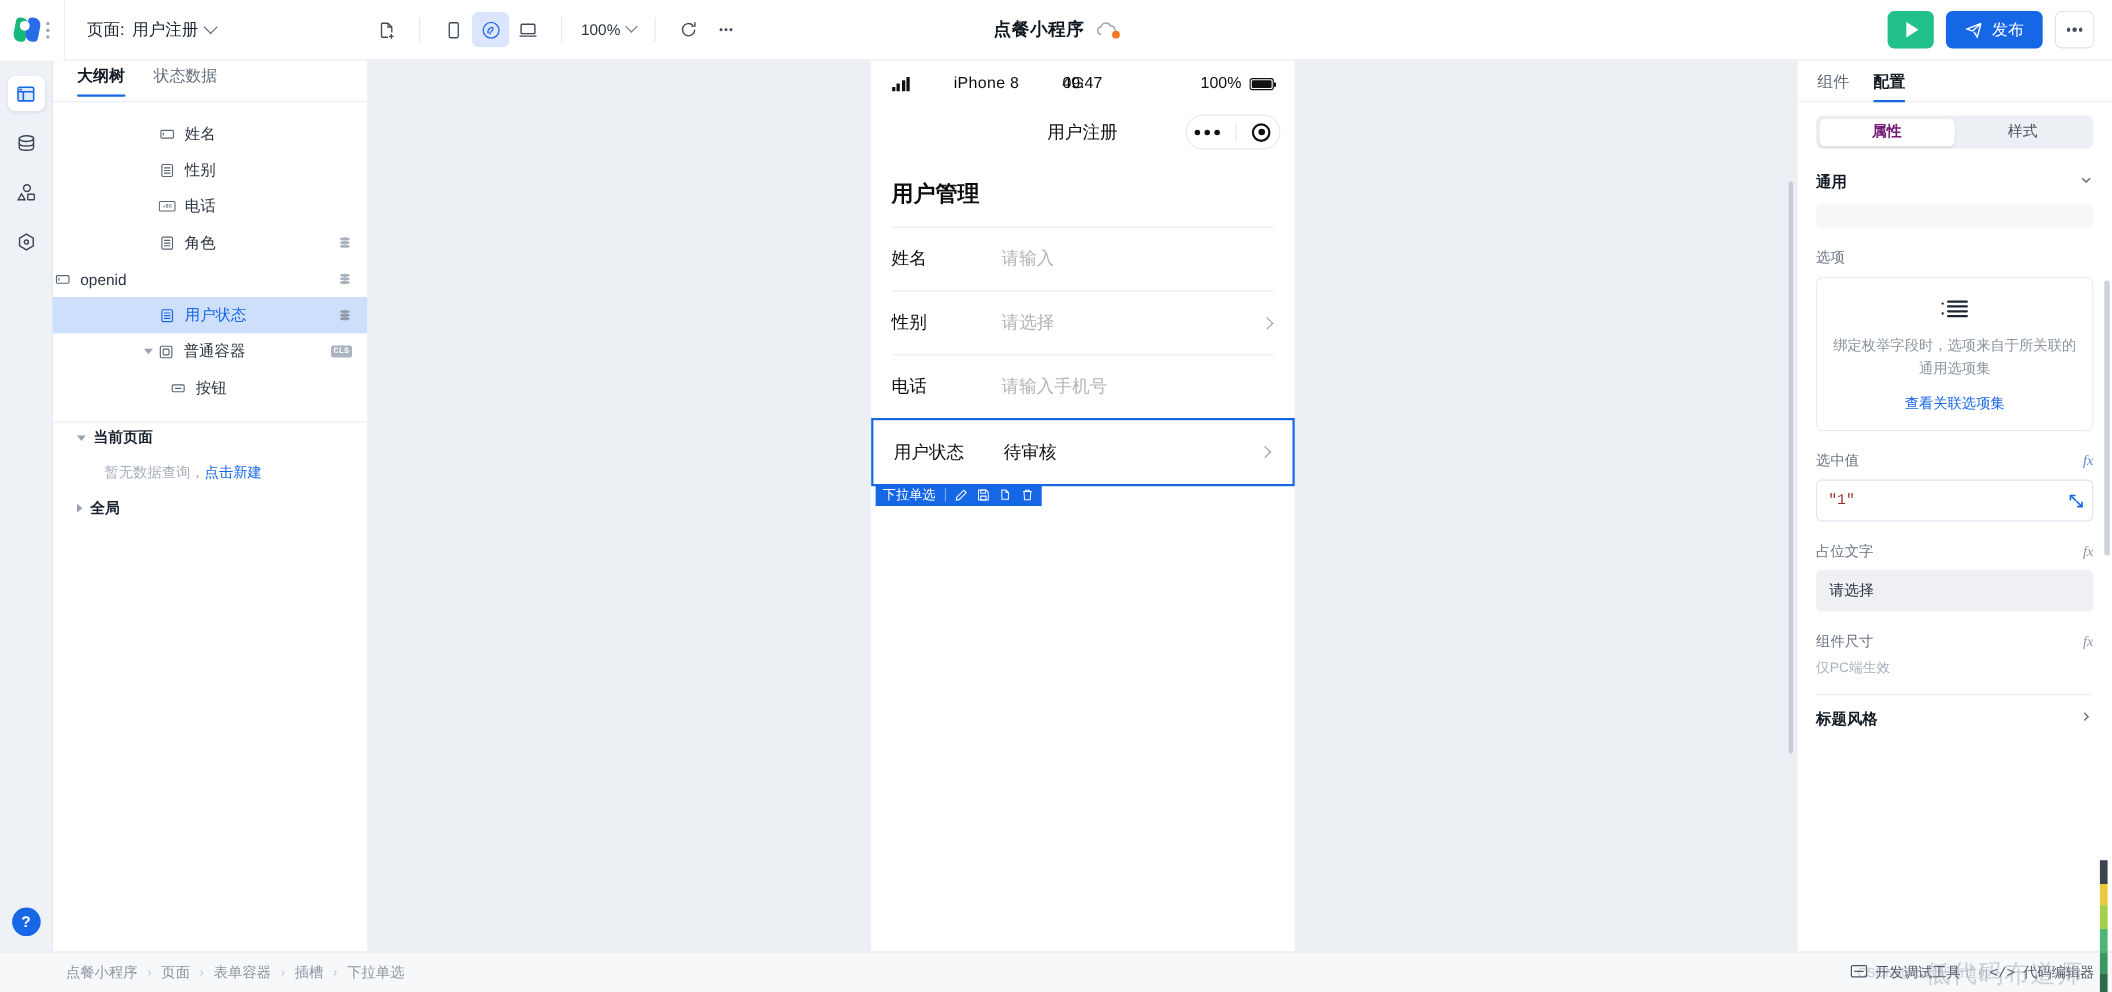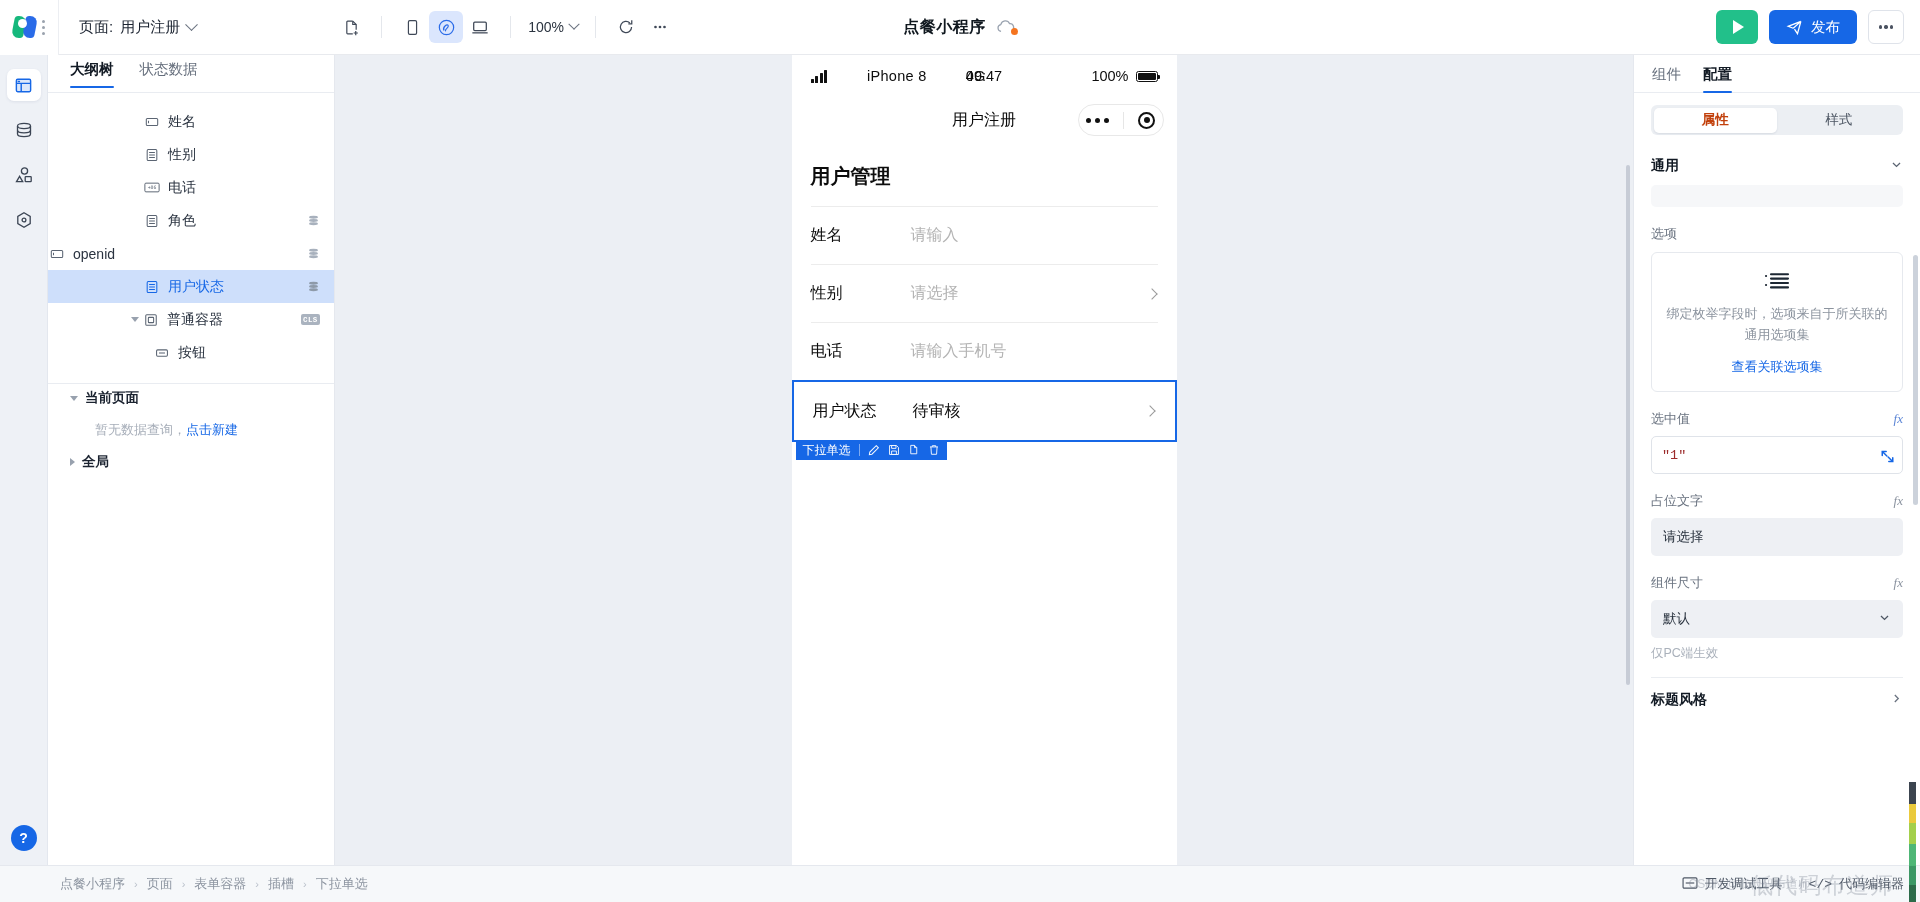--- a/index.html
+++ b/index.html
@@ -251,21 +251,21 @@
   .rp-tab.active::after { content:""; position:absolute; left:0; right:0; bottom:-1px; height:2.5px; background:#1667e6; border-radius:2px; }
 
   .rp-seg-wrap { padding: 12px 17px 0 17px; }
   .rp-seg {
     height: 30px; background: #eceff3; border-radius: 6px; display: flex; padding: 2.5px;
   }
   .rp-seg div {
     flex: 1; display: flex; align-items: center; justify-content: center;
     font-size: 13.5px; color: #4d5663; border-radius: 5px; cursor: pointer;
   }
-  .rp-seg div.active { background: #fff; color: #c2410c; font-weight: 600; box-shadow: 0 1px 2px rgba(30,50,90,.10); }
+  .rp-seg div.active { background: #fff; color: #701a75; font-weight: 600; box-shadow: 0 1px 2px rgba(30,50,90,.10); }
 
   .rp-body { flex: 1; overflow: hidden; position: relative; padding: 0 17px; }
   .clip-row { height: 10px; overflow: hidden; opacity: .28; font-size: 13px; color:#6a7380; padding-top:2px;}
   .rp-group-head {
     display: flex; align-items: center; height: 34px; margin-top: 4px; gap: 32px;
   }
   .rp-group-head .gh-t { font-size: 14px; font-weight: 700; color: #121a24; }
   .rp-group-head .gh-c { margin-left: auto; color: #5b6472; }
   .clip-field {
     height: 22px; background: #eef0f4; border-radius: 5px; margin-top: 2px;
@@ -760,28 +760,20 @@
           <span class="fx gray">fx</span>
         </div>
         <div class="field-box">
           <span>请选择</span>
         </div>
 
         <div class="rp-label">
           <span>组件尺寸</span>
           <span class="fx gray">fx</span>
         </div>
-        <div class="field-box select">
-          <span>默认</span>
-          <span class="fb-chev">
-            <svg width="13" height="13" viewBox="0 0 14 14" fill="none" stroke="currentColor" stroke-width="1.4">
-                <path d="M3.2 5.4L7 9.1l3.8-3.7"></path>
-              </svg>
-          </span>
-        </div>
         <div class="hint-sm">仅PC端生效</div>
 
         <div class="rp-sec-row">
           <span class="t">标题风格</span>
           <span class="c">
             <svg width="13" height="13" viewBox="0 0 14 14" fill="none" stroke="currentColor" stroke-width="1.4">
                 <path d="M5.2 3.2L8.9 7l-3.7 3.8"></path>
               </svg>
           </span>
         </div>

